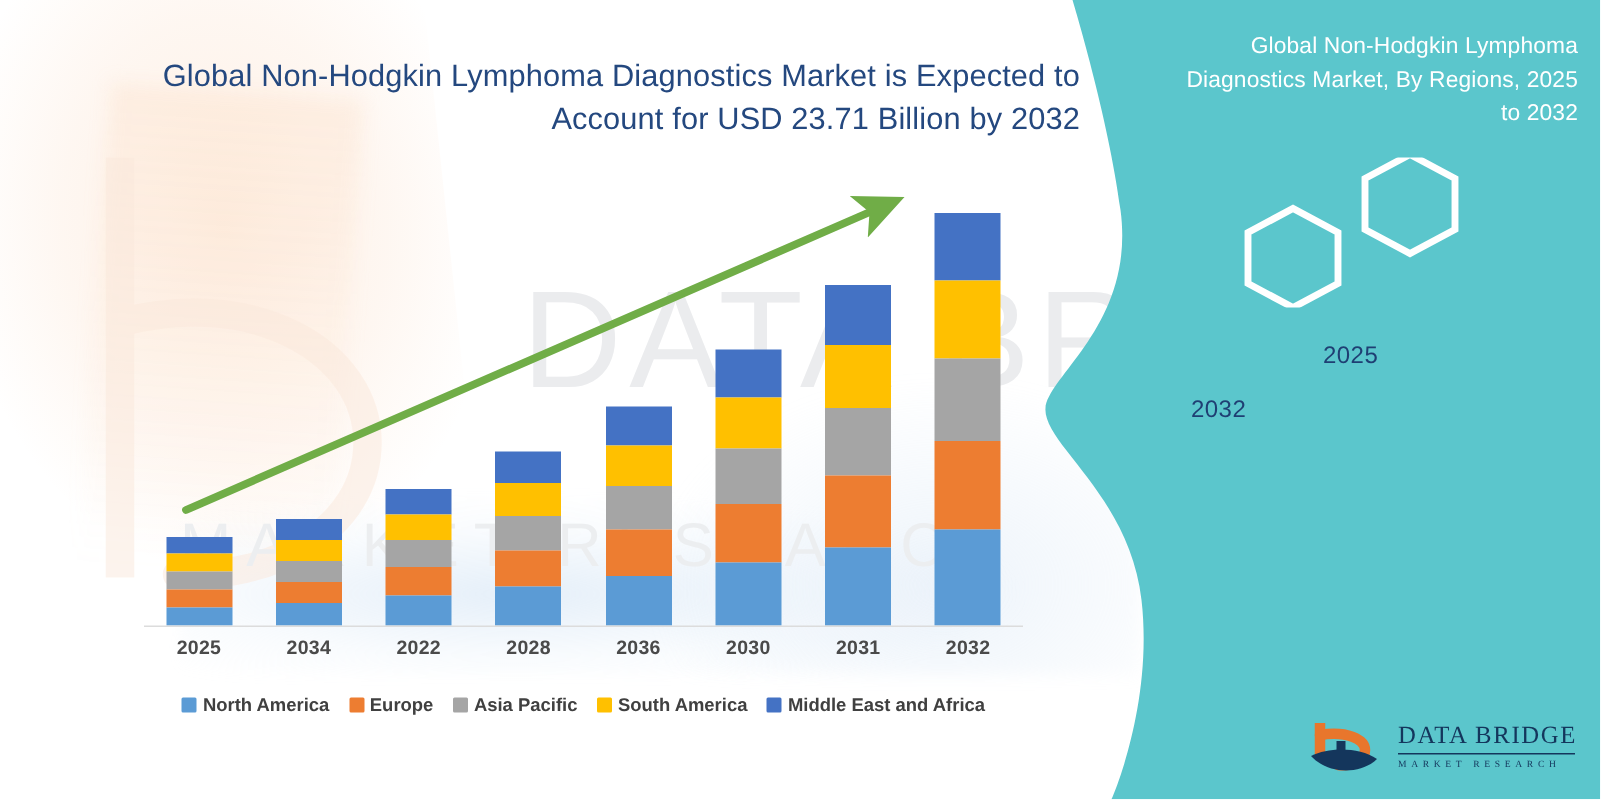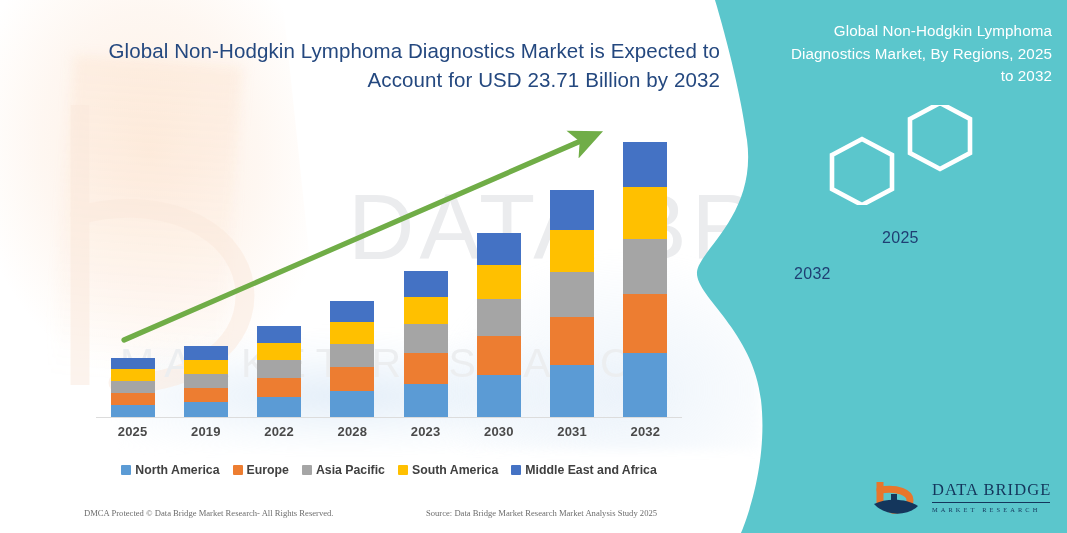--- a/index.html
+++ b/index.html
@@ -223,24 +223,24 @@
     <defs>
       <marker id="ah" markerWidth="7" markerHeight="7" refX="2.2" refY="3.1" orient="auto" markerUnits="strokeWidth">
         <path d="M0,0.2 L6.4,3.1 L0,6.0 L1.5,3.1 Z" fill="#70ad47"></path>
       </marker>
     </defs>
     <line x1="28" y1="222" x2="487" y2="22" stroke="#70ad47" stroke-width="5.2" stroke-linecap="round" marker-end="url(#ah)"></line>
   </svg>
 
   <div class="xlabels" id="xlabels">
       <div class="xlab" style="left: 14.625px;">2025</div>
-      <div class="xlab" style="left: 87.875px;">2019</div>
+      <div class="xlab" style="left: 87.875px;">2034</div>
       <div class="xlab" style="left: 161.125px;">2022</div>
       <div class="xlab" style="left: 234.375px;">2028</div>
-      <div class="xlab" style="left: 307.625px;">2023</div>
+      <div class="xlab" style="left: 307.625px;">2036</div>
       <div class="xlab" style="left: 380.875px;">2030</div>
       <div class="xlab" style="left: 454.125px;">2031</div>
       <div class="xlab" style="left: 527.375px;">2032</div>
     </div>
 
   <div class="legend" id="legend">
       <div class="leg-item">
         <span class="leg-swatch" style="background: rgb(91, 155, 213);"></span>
         <span class="leg-text">North America</span>
       </div>
@@ -256,22 +256,20 @@
         <span class="leg-swatch" style="background: rgb(255, 192, 0);"></span>
         <span class="leg-text">South America</span>
       </div>
       <div class="leg-item">
         <span class="leg-swatch" style="background: rgb(68, 114, 196);"></span>
         <span class="leg-text">Middle East and Africa</span>
       </div>
     </div>
 
   <div class="footer">
-    <div class="foot-l">DMCA Protected © Data Bridge Market Research-  All Rights Reserved.</div>
-    <div class="foot-r">Source: Data Bridge Market Research  Market Analysis Study 2025</div>
   </div>
 
   <svg class="teal-panel" viewBox="0 0 380 533" preserveAspectRatio="none">
     <path d="M380,0 L28,0 C 28,0 52,78 60,140 C 70,215 12,250 10,272
              C 8,296 66,330 74,400 C 82,470 54,533 54,533 L380,533 Z" fill="#5bc6cc"></path>
   </svg>
 
   <div class="teal-content">
     <div class="panel-title">Global Non-Hodgkin Lymphoma Diagnostics Market, By Regions, 2025 to 2032</div>
 

